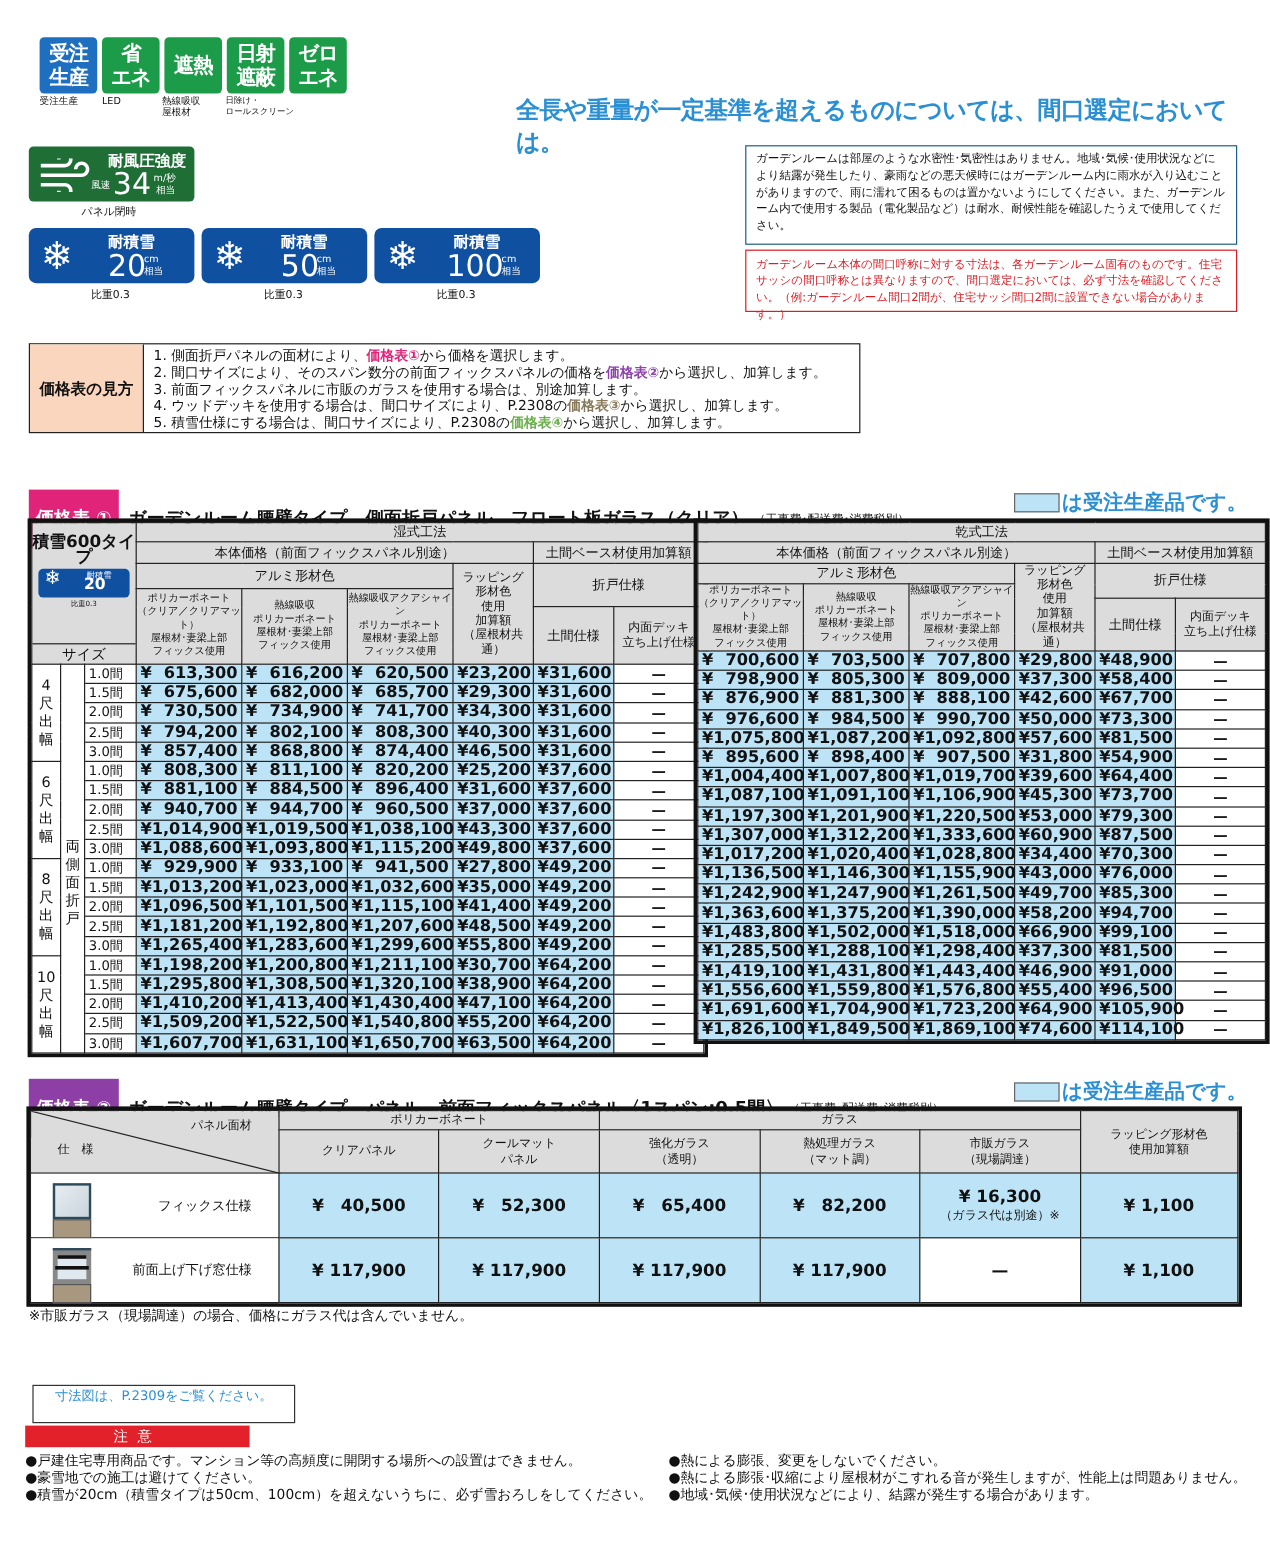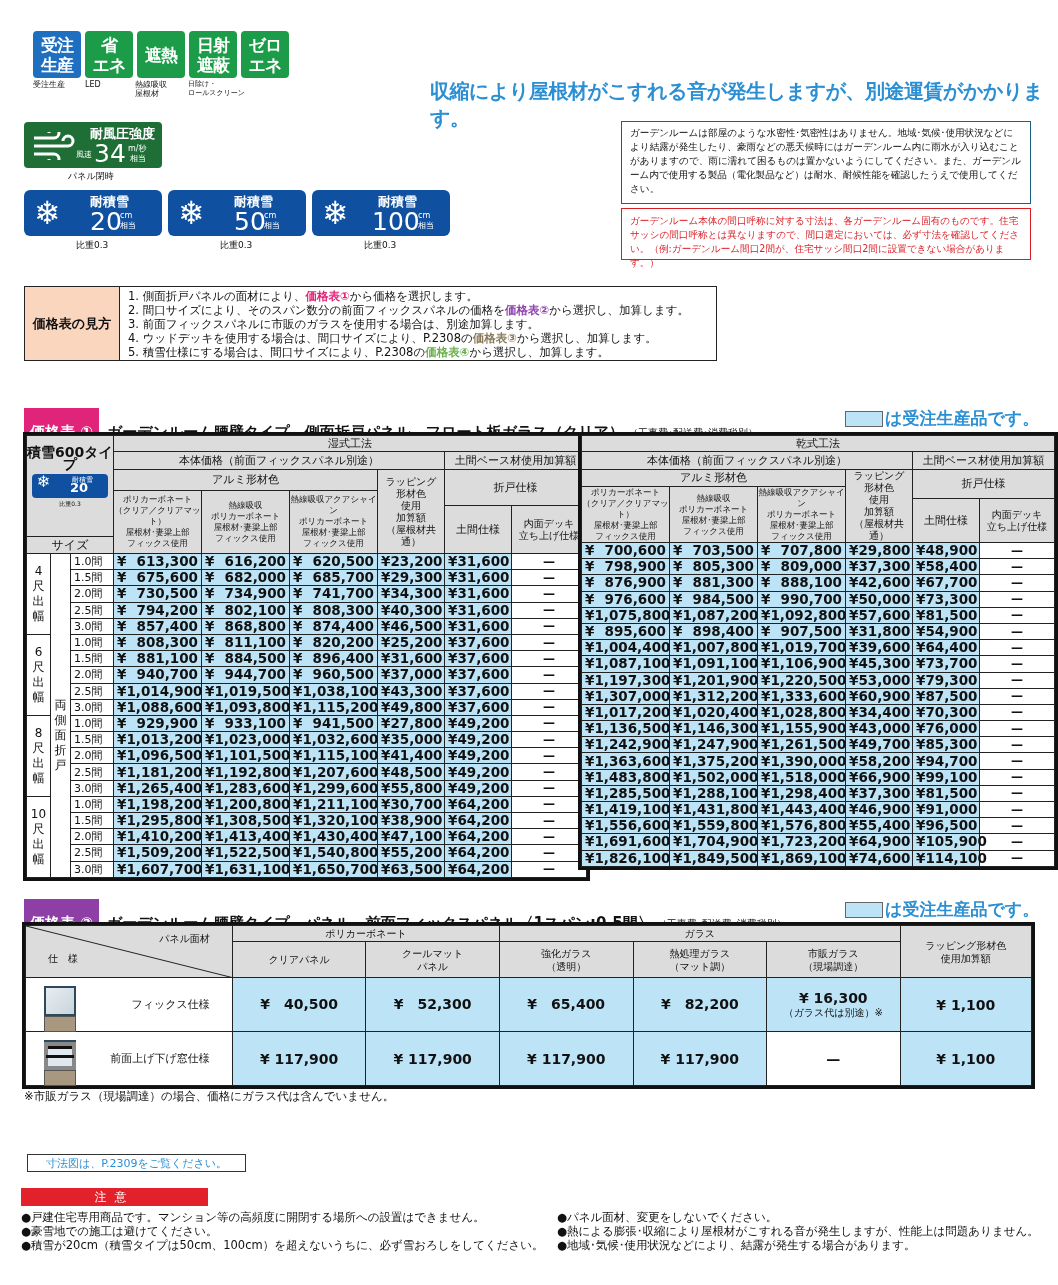--- a/index.html
+++ b/index.html
@@ -49,21 +49,21 @@
 .pt td.price .yen{float:left;padding-left:3px}
 .pt td.dash{background:#fff;font-weight:bold}
 .pt td.size{font-size:11px;text-align:left;padding-left:3px;background:#fff}
 .pt td.group{font-size:12px;line-height:15px;background:#fff;vertical-align:middle}
 .tbl-outer{border:3px solid #111}
 
 .t2 td,.t2 th{border:1px solid #222;text-align:center}
 .t2 th{background:#dcdcdc;font-weight:normal;font-size:10px;line-height:13px}
 .t2 td.p{background:#bde3f7;font-weight:bold;font-size:14px}
 .t2 td.w{background:#fff;font-weight:bold;font-size:14px}
-.ref{left:27px;top:1154px;width:219px;height:18px;border:1px solid #333;color:#2b8fd4;font-size:11px;line-height:18px;text-align:center}
+.ref{left:27px;top:1154px;width:219px;height:32px;border:1px solid #333;color:#2b8fd4;font-size:11px;line-height:18px;text-align:center}
 .caution{left:21px;top:1188px;width:187px;height:18px;background:#e3212a;color:#fff;font-weight:normal;font-size:12px;text-align:center;line-height:18px;letter-spacing:8px}
 .clist{font-size:11.5px;line-height:13.8px}
 </style>
 </head>
 <body>
 
 <div class="abs badges">
   <div class="badge blue">受注
 生産</div>
   <div class="badge green">省
@@ -115,21 +115,21 @@
 <span class="abs pcap" style="left:220px;top:239px">比重0.3</span>
 <div class="abs snow" style="left:312px">
   <span class="sicon">❄</span>
   <span class="ptitle" style="left:66px;top:3px">耐積雪</span>
   <span class="pnum" style="left:60px;top:20px">100</span>
   <span class="punit" style="left:106px;top:21px">cm</span>
   <span class="punit" style="left:106px;top:31px">相当</span>
 </div>
 <span class="abs pcap" style="left:364px;top:239px">比重0.3</span>
 
-<div class="abs headline">収縮により屋根材がこすれる音が発生しますが、別途運賃がかかります。</div>
+<div class="abs headline">全長や重量が一定基準を超えるものについては、間口選定においては。</div>
 <div class="abs note-blue">ガーデンルームは部屋のような水密性･気密性はありません。地域･気候･使用状況などにより結露が発生したり、豪雨などの悪天候時にはガーデンルーム内に雨水が入り込むことがありますので、雨に濡れて困るものは置かないようにしてください。また、ガーデンルーム内で使用する製品（電化製品など）は耐水、耐候性能を確認したうえで使用してください。</div>
 <div class="abs note-red">ガーデンルーム本体の間口呼称に対する寸法は、各ガーデンルーム固有のものです。住宅サッシの間口呼称とは異なりますので、間口選定においては、必ず寸法を確認してください。（例:ガーデンルーム間口2間が、住宅サッシ間口2間に設置できない場合があります。）</div>
 
 <div class="abs guide">
   <div class="guide-label">価格表の見方</div>
   <div class="guide-list" id="guide-list">
       <div>1. 側面折戸パネルの面材により、<span class="hl1">価格表①</span>から価格を選択します。</div>
       <div>2. 間口サイズにより、そのスパン数分の前面フィックスパネルの価格を<span class="hl2">価格表②</span>から選択し、加算します。</div>
       <div>3. 前面フィックスパネルに市販のガラスを使用する場合は、別途加算します。</div>
       <div>4. ウッドデッキを使用する場合は、間口サイズにより、P.2308の<span class="hl3">価格表③</span>から選択し、加算します。</div>
@@ -624,16 +624,16 @@
 <div class="abs" style="left:24px;top:1089px;font-size:11.5px">※市販ガラス（現場調達）の場合、価格にガラス代は含んでいません。</div>
 
 <div class="abs ref">寸法図は、P.2309をご覧ください。</div>
 <div class="abs caution">注意</div>
 <div class="abs clist" style="left:21px;top:1211px" id="cl">
     <div>●戸建住宅専用商品です。マンション等の高頻度に開閉する場所への設置はできません。</div>
     <div>●豪雪地での施工は避けてください。</div>
     <div>●積雪が20cm（積雪タイプは50cm、100cm）を超えないうちに、必ず雪おろしをしてください。</div>
   </div>
 <div class="abs clist" style="left:557px;top:1211px" id="cr">
-    <div>●パネル面材、変更をしないでください。</div>
+    <div>●熱による膨張、変更をしないでください。</div>
     <div>●熱による膨張･収縮により屋根材がこすれる音が発生しますが、性能上は問題ありません。</div>
     <div>●地域･気候･使用状況などにより、結露が発生する場合があります。</div>
   </div>
 
 </body></html>

